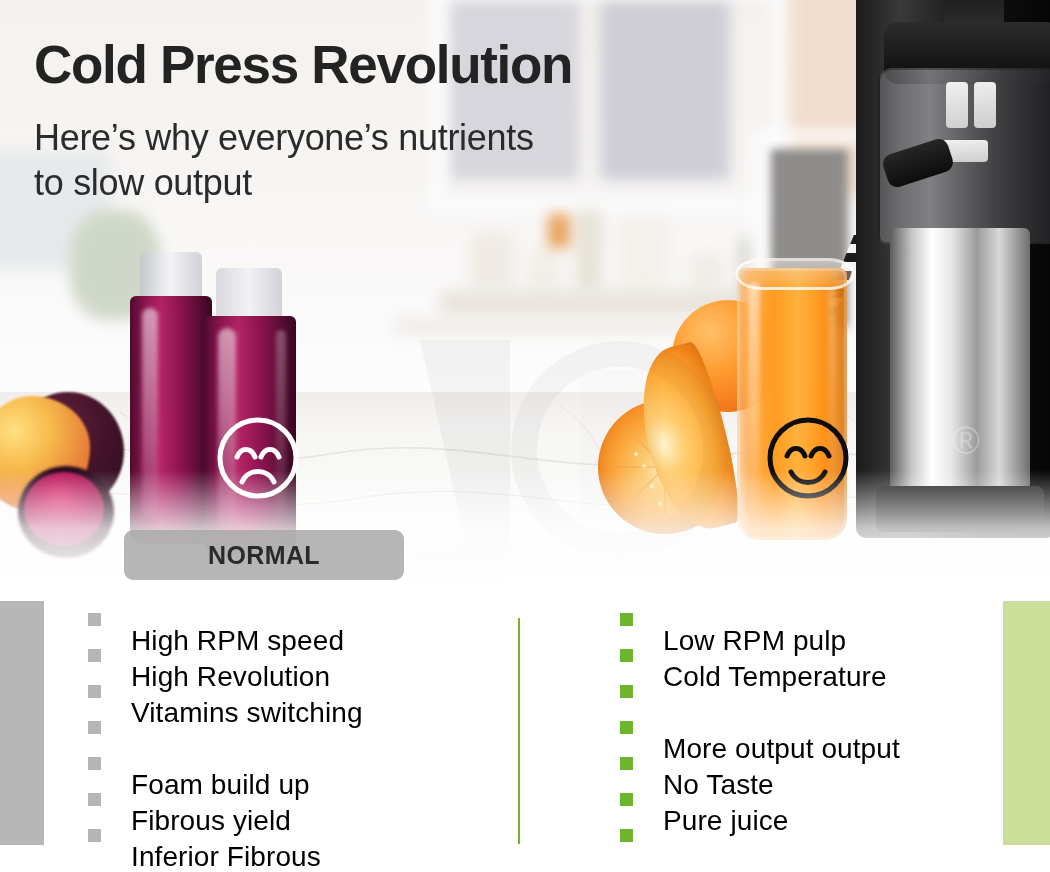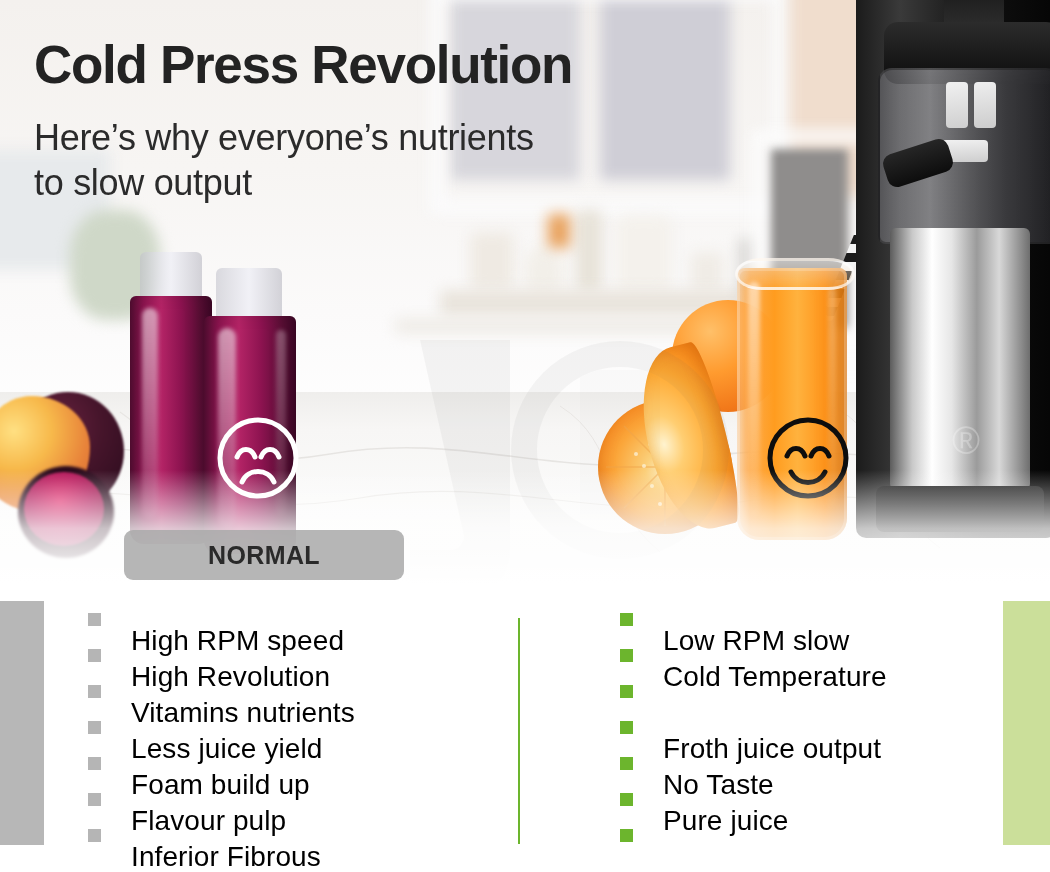--- a/index.html
+++ b/index.html
@@ -256,55 +256,54 @@
     <div class="row">
       <span class="bullet bullet-gray"></span>
       <span class="rowtext">High RPM speed</span>
     </div>
     <div class="row">
       <span class="bullet bullet-gray"></span>
       <span class="rowtext">High Revolution</span>
     </div>
     <div class="row">
       <span class="bullet bullet-gray"></span>
-      <span class="rowtext">Vitamins nutrients</span>
-    </div>
-    <div class="row">
-      <span class="bullet bullet-gray"></span>
-      <span class="rowtext">Less juice yield</span>
+      <span class="rowtext">Vitamins switching</span>
+    </div>
+    <div class="row">
+      <span class="bullet bullet-gray"></span>
     </div>
     <div class="row">
       <span class="bullet bullet-gray"></span>
       <span class="rowtext">Foam build up</span>
     </div>
     <div class="row">
       <span class="bullet bullet-gray"></span>
-      <span class="rowtext">Flavour pulp</span>
+      <span class="rowtext">Fibrous yield</span>
     </div>
     <div class="row">
       <span class="bullet bullet-gray"></span>
       <span class="rowtext">Inferior Fibrous</span>
     </div>
   </div>
 
   <div class="col col-right">
     <div class="row">
       <span class="bullet bullet-green"></span>
-      <span class="rowtext">Low RPM slow</span>
+      <span class="rowtext">Low RPM pulp</span>
     </div>
     <div class="row">
       <span class="bullet bullet-green"></span>
       <span class="rowtext">Cold Temperature</span>
     </div>
     <div class="row">
       <span class="bullet bullet-green"></span>
     </div>
     <div class="row">
       <span class="bullet bullet-green"></span>
-      <span class="rowtext">Froth juice output</span>
+      <span class="rowtext">More output output</span>
     </div>
     <div class="row">
       <span class="bullet bullet-green"></span>
       <span class="rowtext">No Taste</span>
     </div>
     <div class="row">
       <span class="bullet bullet-green"></span>
       <span class="rowtext">Pure juice</span>
     </div>
     <div class="row">

